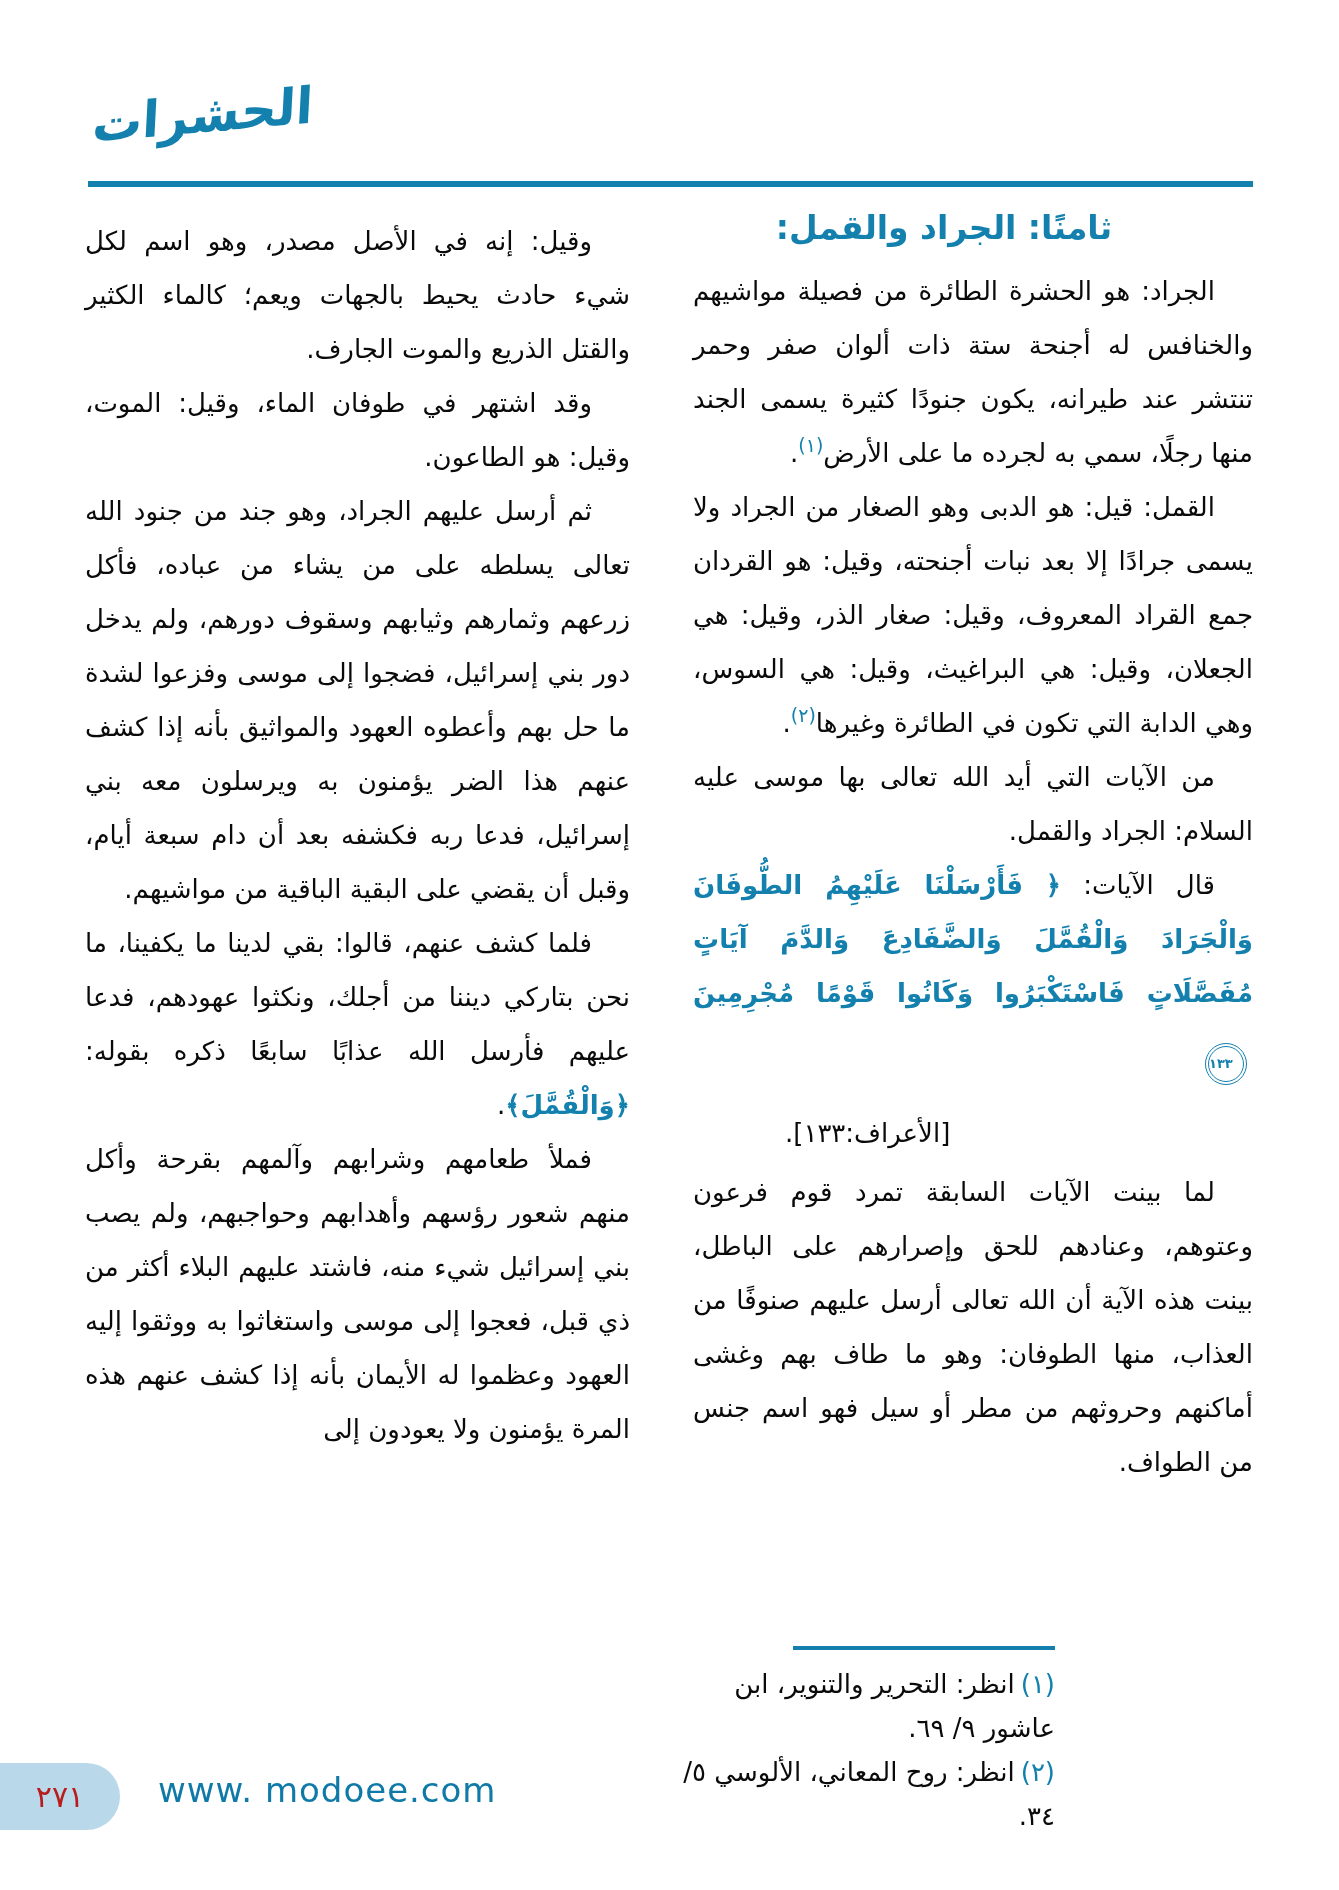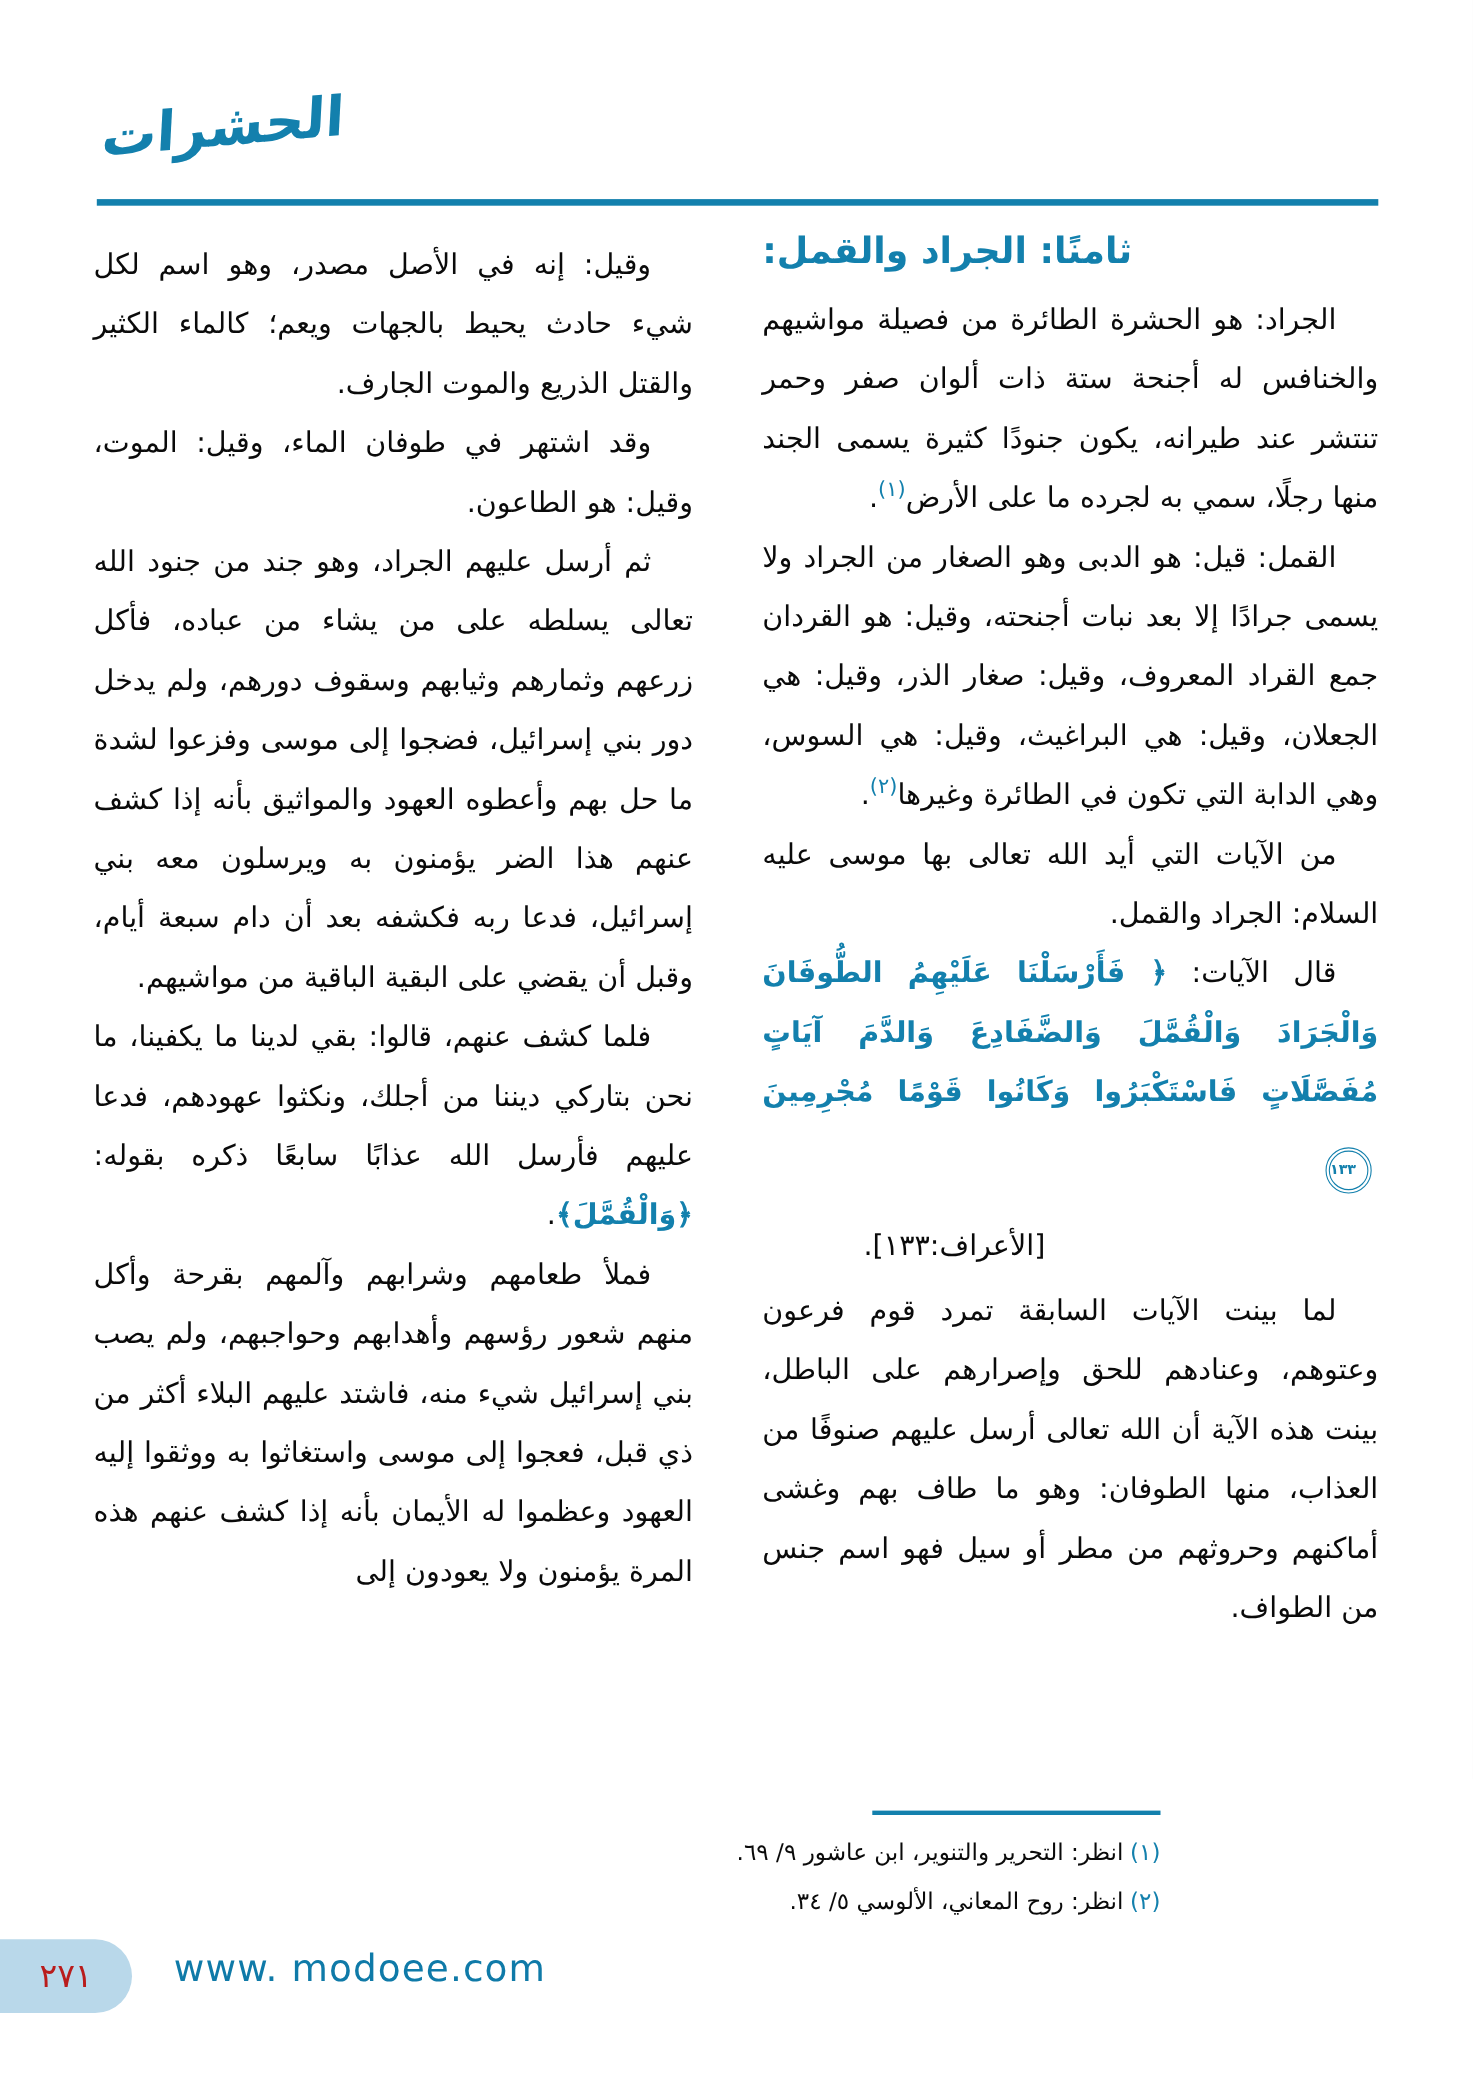--- a/index.html
+++ b/index.html
@@ -42,21 +42,21 @@
   }
   .col p{margin:0;text-indent:38px;}
   .col-right{left:693px;top:198px;width:560px;}
   .col-left{left:85px;top:214px;width:545px;}
   .rc-heading{
     margin:0 0 6px 0;
     padding-right:58px;
     color:var(--accent);
     font-size:33px;font-weight:bold;
     line-height:60px;
-    text-align:left;
+    text-align:center;
   }
   .fn-sup{
     color:var(--accent);
     font-size:19px;
     vertical-align:super;
     line-height:0;
   }
   .quran{
     color:var(--accent);
     font-weight:bold;
@@ -87,21 +87,21 @@
     position:absolute;left:663px;top:1646px;width:392px;
     direction:rtl;
   }
   .footnote-rule{
     width:262px;height:4px;
     background:var(--accent);
     margin:0 0 12px auto;
   }
   .footnote{
     margin:0;
-    font-size:21px;
+    font-size:26px;
     line-height:44px;
     text-align:right;
   }
   .footnote .fn-marker{
     color:var(--accent);
     margin-left:6px;
   }
   
   .footer-pill{
     position:absolute;left:0;top:1763px;

